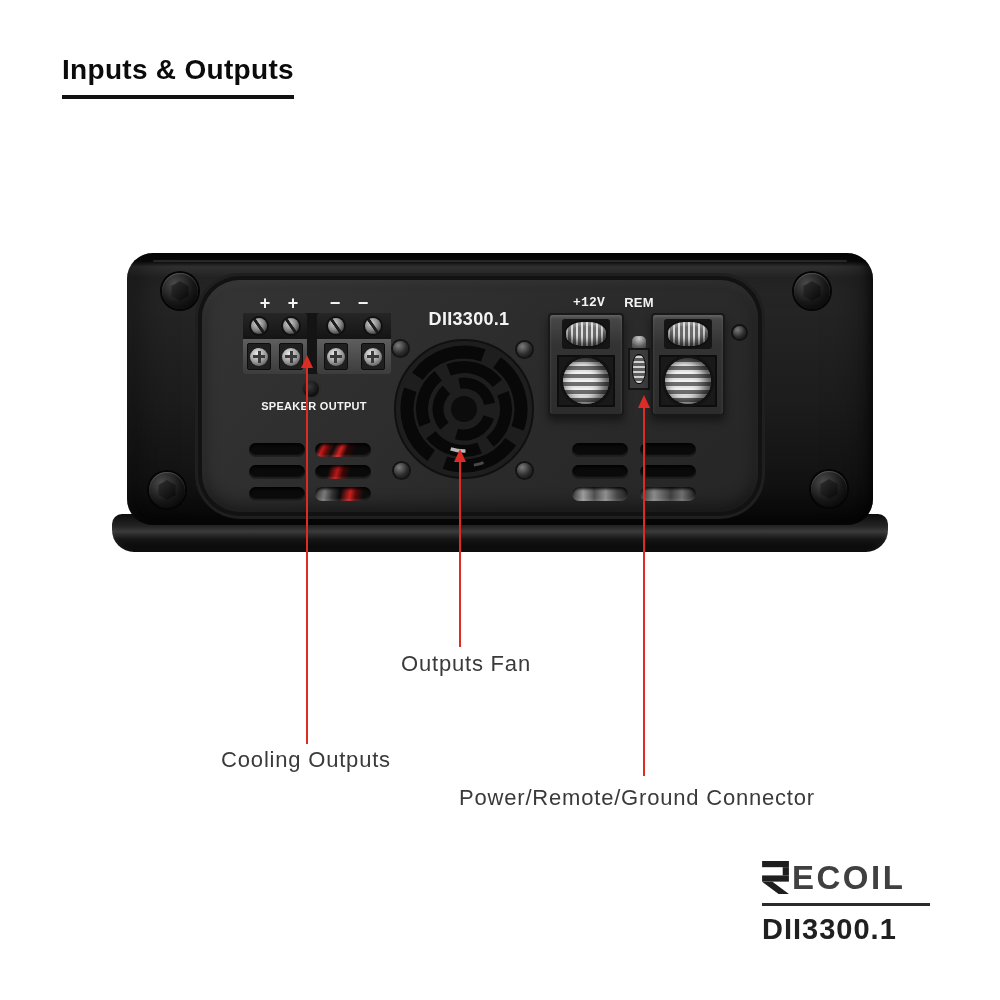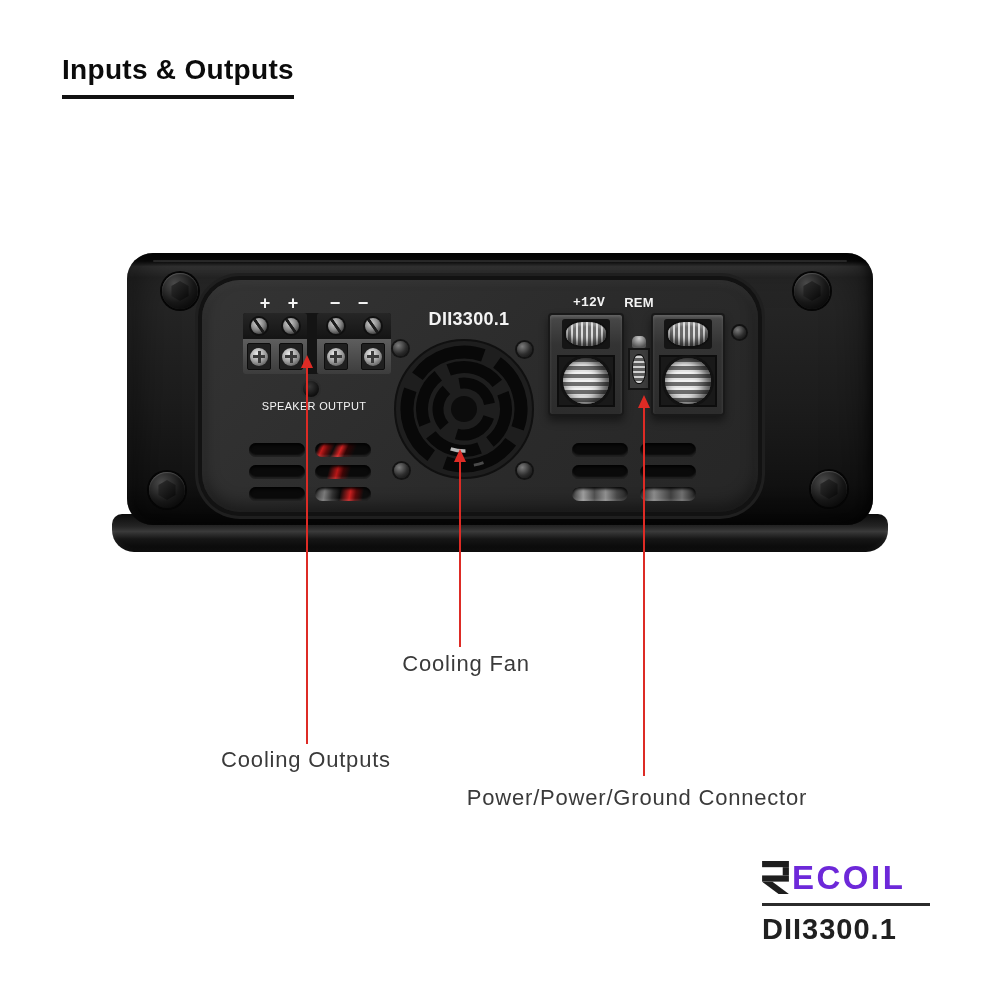--- a/index.html
+++ b/index.html
@@ -35,21 +35,21 @@
   .panel { position:absolute; left:202px; top:280px; width:556px; height:232px;
     border-radius:38px;
     background:linear-gradient(135deg,#343434 0%,#2b2b2b 55%,#262626 100%);
     box-shadow: 0 0 0 4px #121212, 0 0 0 7px #1f1f1f,
       inset 0 3px 8px rgba(255,255,255,.05), inset 0 -7px 16px rgba(0,0,0,.45); }
 
   .panel-text { position:absolute; color:#f4f4f4; transform:translateX(-50%); white-space:nowrap; }
   .sign { top:13px; font-size:18px; font-weight:700; }
   .plabel { top:15px; font-size:13px; font-weight:700; letter-spacing:.2px; }
   .model-label { top:29px; font-size:18px; font-weight:700; letter-spacing:.3px; }
-  .spk-label { top:120px; font-size:11px; font-weight:400; letter-spacing:.3px; }
+  .spk-label { top:120px; font-size:11px; font-weight:700; letter-spacing:.3px; }
 
   
   .spk-block { position:absolute; left:41px; top:33px; width:148px; height:61px;
     background:#141414; border-radius:3px; }
   .spk-sub { position:absolute; top:0; height:61px; }
   .spk-strip-top { height:26px; background:linear-gradient(180deg,#262626,#141414);
     border-radius:3px 3px 0 0; display:flex; justify-content:space-around; align-items:center; }
   .spk-strip-bot { height:35px; background:linear-gradient(180deg,#5e5e5e,#3c3c3c);
     display:flex; justify-content:space-around; align-items:center; border-radius:0 0 2px 2px; }
   .screw-s { width:16px; height:16px; border-radius:50%;
@@ -111,21 +111,21 @@
   .arrowhead { position:absolute; width:0; height:0;
     border-left:6px solid transparent; border-right:6px solid transparent;
     border-bottom:13px solid var(--accent,#dd2b25); }
   .stem { position:absolute; width:2px; background:var(--accent,#dd2b25); }
   .callout { position:absolute; transform:translateX(-50%); white-space:nowrap;
     font-size:22px; letter-spacing:.8px; color:var(--callout-text,#3a3a3a); }
 
   
   .brand { position:absolute; left:762px; top:861px; width:168px; }
   .logo-row { display:flex; align-items:flex-start; }
-  .logo-tail { font-size:33px; line-height:33px; font-weight:700; color:#6d28d9;
+  .logo-tail { font-size:33px; line-height:33px; font-weight:700; color:#404040;
     letter-spacing:2.5px; margin-left:3px; }
   .brand-rule { height:3px; background:#2b2b2b; margin-top:9px; }
   .brand-model { margin-top:7px; font-size:29px; font-weight:700; letter-spacing:1px; color:#202020; }
 </style>
 </head>
 <body>
 
 <div class="canvas">
 
   <h1 class="title">Inputs &amp; Outputs</h1>
@@ -250,23 +250,23 @@
 
   <div class="arrowhead" style="left:301px;top:355px;"></div>
   <div class="stem" style="left:306px;top:368px;height:376px;"></div>
 
   <div class="arrowhead" style="left:454px;top:449px;"></div>
   <div class="stem" style="left:459px;top:462px;height:185px;"></div>
 
   <div class="arrowhead" style="left:638px;top:395px;"></div>
   <div class="stem" style="left:643px;top:408px;height:368px;"></div>
 
-  <div class="callout" style="left:466px;top:651px;">Cooling Fan</div>
+  <div class="callout" style="left:466px;top:651px;">Outputs Fan</div>
   <div class="callout" style="left:306px;top:747px;">Cooling Outputs</div>
-  <div class="callout" style="left:637px;top:785px;">Power/Power/Ground Connector</div>
+  <div class="callout" style="left:637px;top:785px;">Power/Remote/Ground Connector</div>
 
   <div class="brand">
     <div class="logo-row" aria-label="RECOIL">
       <svg width="27" height="33" viewBox="0 0 26 32">
         <g fill="#1e1e1e">
           <rect x="0" y="0" width="26" height="6"></rect>
           <rect x="20" y="6" width="6" height="8"></rect>
           <rect x="0" y="14" width="26" height="6"></rect>
           <polygon points="0,20 10,20 26,32 16,32"></polygon>
         </g>

